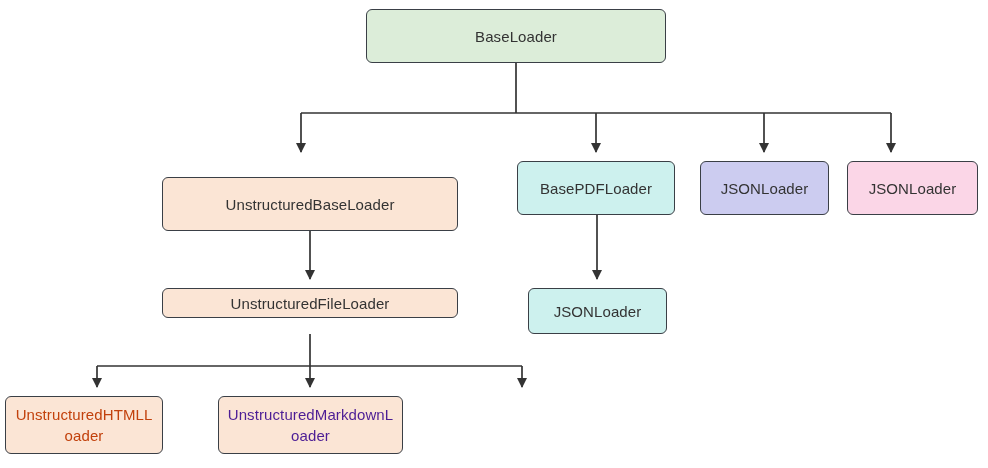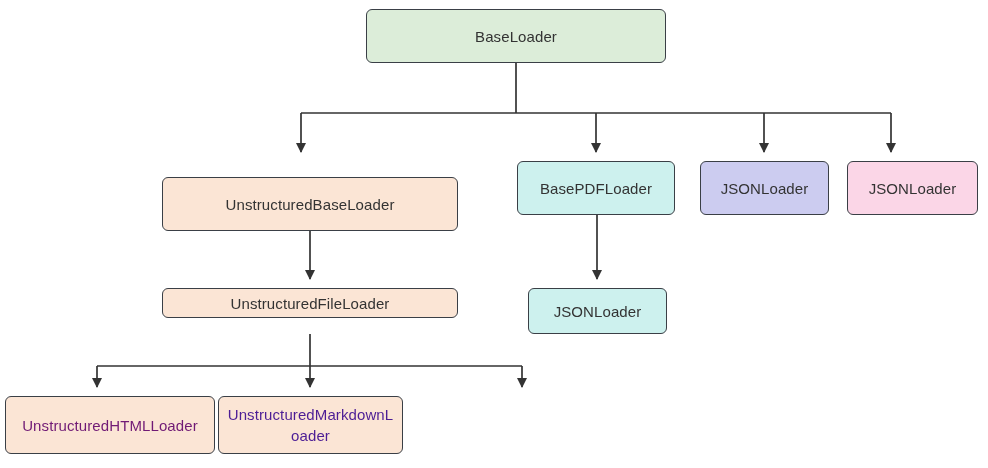--- a/index.html
+++ b/index.html
@@ -100,21 +100,21 @@
   </div>
 
   <div class="node" style="left: 162px; top: 288px; width: 296px; height: 30px; background: rgb(251, 229, 213); border-color: rgb(58, 63, 70); color: rgb(51, 51, 51);">
     <span class="node-label">UnstructuredFileLoader</span>
   </div>
 
   <div class="node" style="left: 528px; top: 288px; width: 139px; height: 46px; background: rgb(205, 241, 238); border-color: rgb(58, 63, 70); color: rgb(51, 51, 51);">
     <span class="node-label">JSONLoader</span>
   </div>
 
-  <div class="node" style="left: 5px; top: 396px; width: 210px; height: 58px; background: rgb(251, 229, 213); border-color: rgb(58, 63, 70); color: #701a75;">
+  <div class="node" style="left: 5px; top: 396px; width: 158px; height: 58px; background: rgb(251, 229, 213); border-color: rgb(58, 63, 70); color: #c2410c;">
     <span class="node-label">UnstructuredHTMLLoader</span>
   </div>
 
   <div class="node" style="left: 218px; top: 396px; width: 185px; height: 58px; background: rgb(251, 229, 213); border-color: rgb(58, 63, 70); color: #4c1d95;">
     <span class="node-label">UnstructuredMarkdownLoader</span>
   </div>
 
 
 </div>
 

